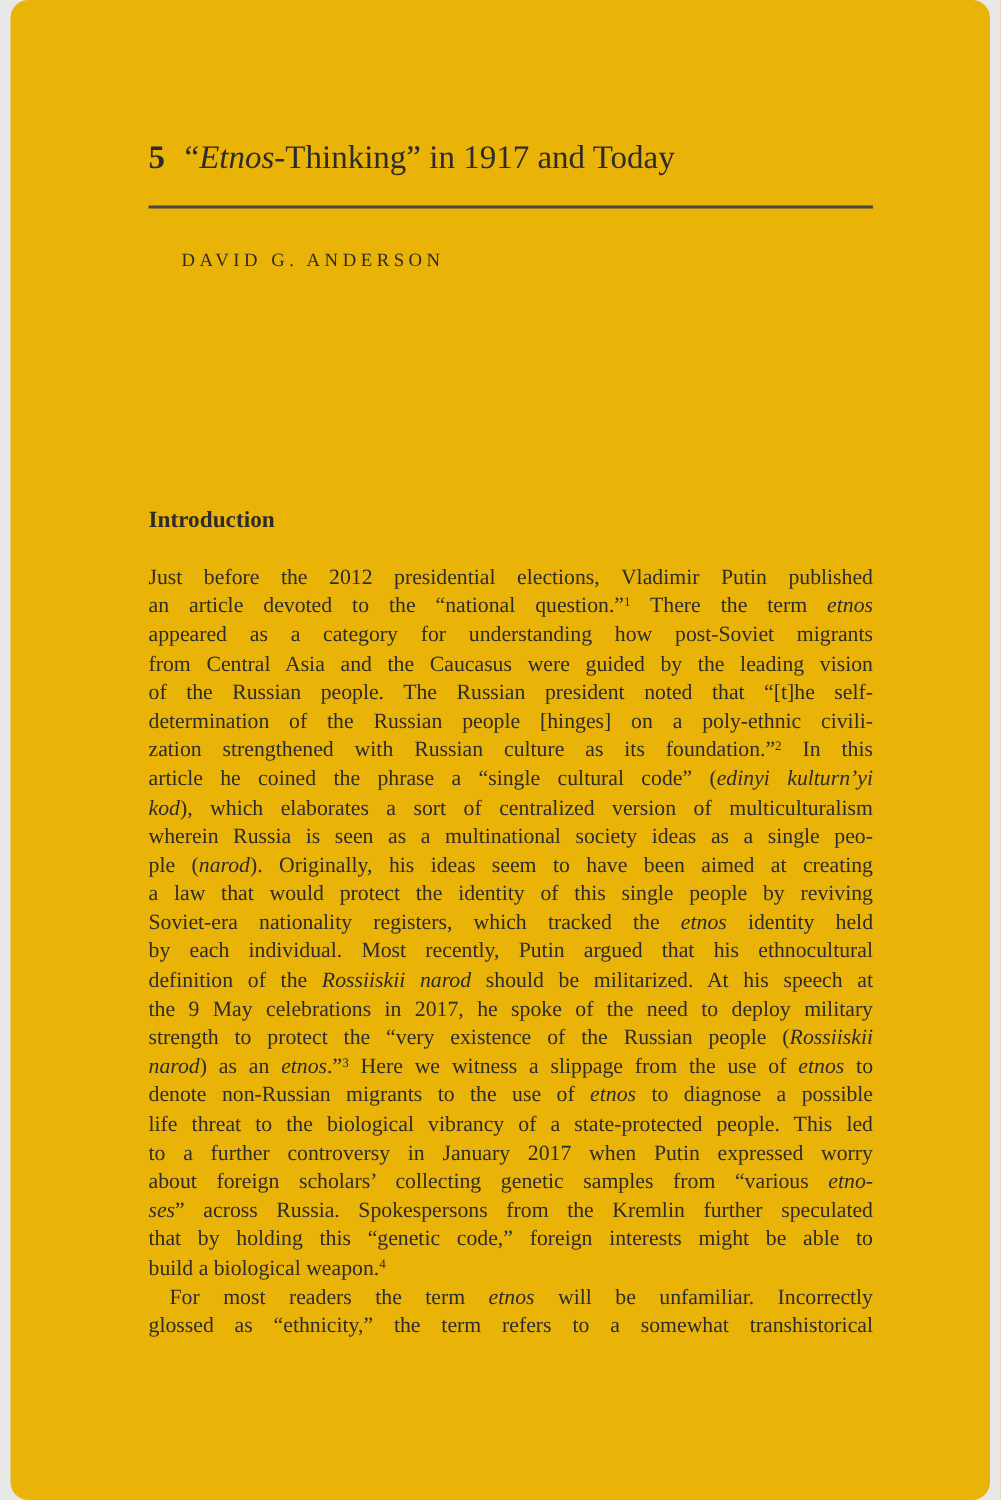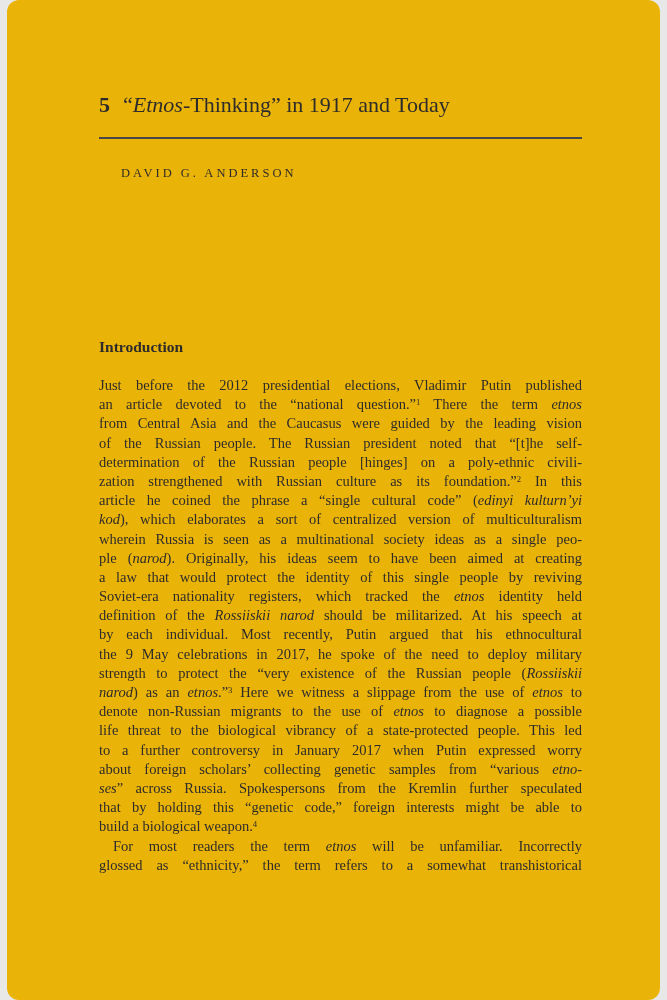--- a/index.html
+++ b/index.html
@@ -86,32 +86,33 @@
 
   <div class="rule"></div>
 
   <div class="author">DAVID G. ANDERSON</div>
 
   <h2 class="section-heading">Introduction</h2>
 
   <div class="body-text" id="body-text">
       <div class="line">Just before the 2012 presidential elections, Vladimir Putin published</div>
       <div class="line">an article devoted to the “national question.”<sup>1</sup> There the term <i>etnos</i></div>
+      <div class="line">appeared as a category for understanding how post-Soviet migrants</div>
       <div class="line">from Central Asia and the Caucasus were guided by the leading vision</div>
       <div class="line">of the Russian people. The Russian president noted that “[t]he self-</div>
       <div class="line">determination of the Russian people [hinges] on a poly-ethnic civili-</div>
       <div class="line">zation strengthened with Russian culture as its foundation.”<sup>2</sup> In this</div>
       <div class="line">article he coined the phrase a “single cultural code” (<i>edinyi kulturn’yi</i></div>
       <div class="line"><i>kod</i>), which elaborates a sort of centralized version of multiculturalism</div>
       <div class="line">wherein Russia is seen as a multinational society ideas as a single peo-</div>
       <div class="line">ple (<i>narod</i>). Originally, his ideas seem to have been aimed at creating</div>
       <div class="line">a law that would protect the identity of this single people by reviving</div>
       <div class="line">Soviet-era nationality registers, which tracked the <i>etnos</i> identity held</div>
+      <div class="line">by each individual. Most recently, Putin argued that his ethnocultural</div>
       <div class="line">definition of the <i>Rossiiskii narod</i> should be militarized. At his speech at</div>
-      <div class="line">by each individual. Most recently, Putin argued that his ethnocultural</div>
       <div class="line">the 9 May celebrations in 2017, he spoke of the need to deploy military</div>
       <div class="line">strength to protect the “very existence of the Russian people (<i>Rossiiskii</i></div>
       <div class="line"><i>narod</i>) as an <i>etnos</i>.”<sup>3</sup> Here we witness a slippage from the use of <i>etnos</i> to</div>
       <div class="line">denote non-Russian migrants to the use of <i>etnos</i> to diagnose a possible</div>
       <div class="line">life threat to the biological vibrancy of a state-protected people. This led</div>
       <div class="line">to a further controversy in January 2017 when Putin expressed worry</div>
       <div class="line">about foreign scholars’ collecting genetic samples from “various <i>etno-</i></div>
       <div class="line"><i>ses</i>” across Russia. Spokespersons from the Kremlin further speculated</div>
       <div class="line">that by holding this “genetic code,” foreign interests might be able to</div>
       <div class="line last">build a biological weapon.<sup>4</sup></div>

